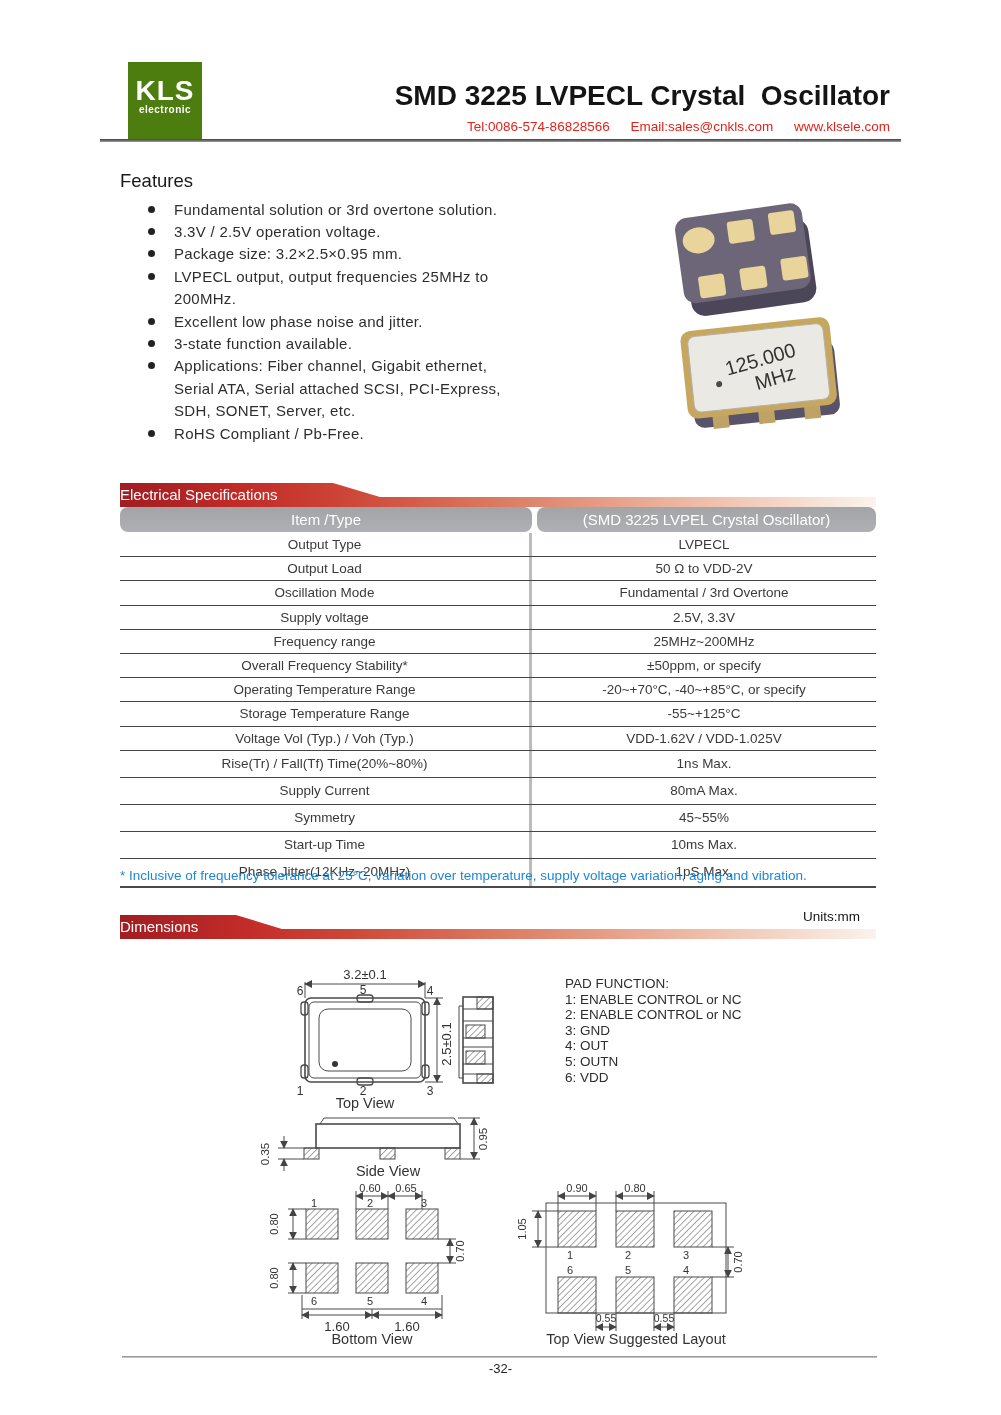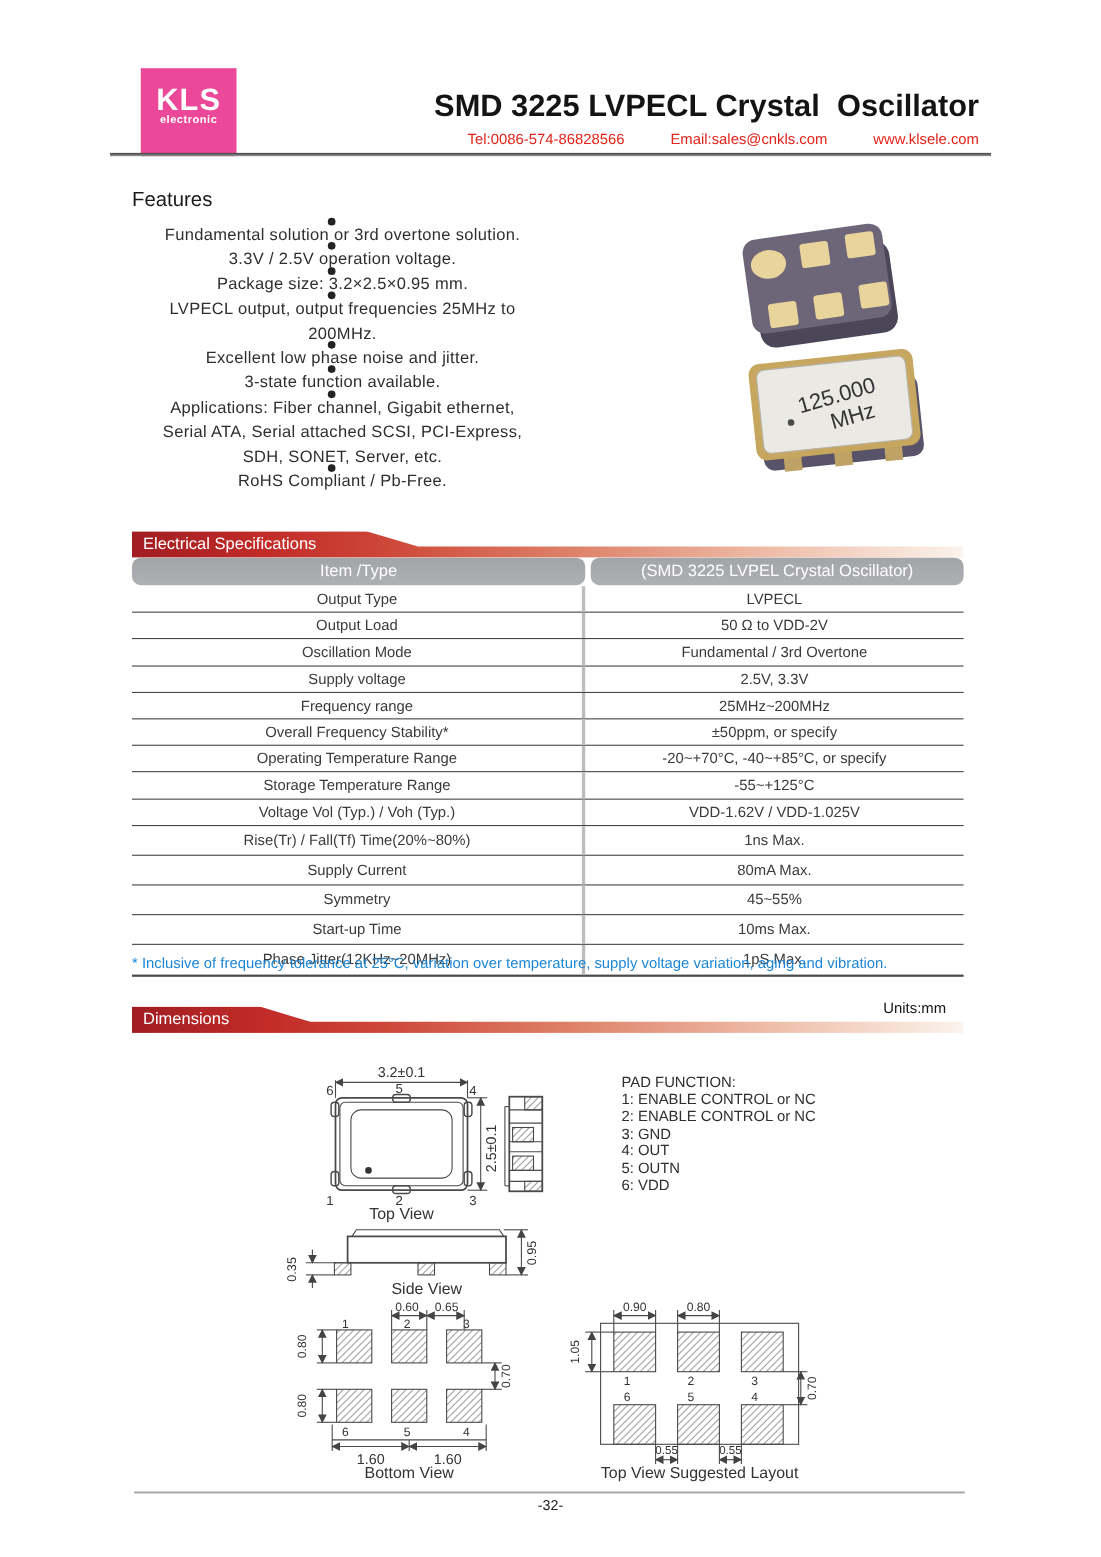--- a/index.html
+++ b/index.html
@@ -1,41 +1,41 @@
 <!DOCTYPE html>
 <html><head>
 <meta charset="utf-8">
 <style>
   html,body{margin:0;padding:0;background:#e8e8e8;}
   .page{position:relative;width:1001px;height:1415px;margin:0 auto;background:#ffffff;
         font-family:"Liberation Sans","DejaVu Sans",sans-serif;color:#222;overflow:hidden;}
   .abs{position:absolute;}
 
   
-  .logo{left:128px;top:62px;width:87px;height:80px;background:#ec4899;text-align:center;}
+  .logo{left:128px;top:62px;width:74px;height:80px;background:#4d7c0f;text-align:center;}
   .logo-brand{display:block;margin-top:16px;font-size:28px;font-weight:bold;color:#fff;letter-spacing:1px;line-height:26px;}
   .logo-sub{display:block;font-size:10px;font-weight:bold;color:#fff;letter-spacing:.5px;}
   .doc-title{right:111px;top:80px;font-size:28px;font-weight:bold;color:#141414;white-space:pre;}
   .contact{right:111px;top:119px;font-size:13.5px;color:#e2231a;white-space:nowrap;}
-  .contact span{margin-left:38px;}
+  .contact span{margin-left:17px;}
   .contact span:first-child{margin-left:12px;}
   .header-rule{left:100px;top:139px;width:801px;height:3px;background:linear-gradient(#3f3f3f,#9b9b9b);}
 
   
   .features-heading{left:120px;top:170px;font-size:18.5px;color:#1a1a1a;}
   .features-list{left:148px;top:198px;font-size:15px;color:#2e2e2e;}
-  .feat-line{display:flex;align-items:center;height:22.4px;flex-direction:column;}
+  .feat-line{display:flex;align-items:center;height:22.4px;}
   .dot{width:7px;height:7px;border-radius:50%;background:#222;margin-right:19px;flex:0 0 auto;}
   .dot.hidden{visibility:hidden;}
   .ftext{white-space:nowrap;letter-spacing:.3px;}
 
   
   .banner{height:24px;width:756px;left:120px;
     background:linear-gradient(90deg,#a01d22 0%,#c22b28 16%,#cd4637 30%,#dd7f66 52%,#eebba6 76%,#f9ece3 97%,#fbf3ec 100%);}
-  .banner .blabel{display:block;padding-left:10px;font-size:15px;color:#ffffff;line-height:23px;}
+  .banner .blabel{display:block;font-size:15px;color:#ffffff;line-height:23px;}
   .banner-elec{top:483px;clip-path:polygon(0 0,213px 0,260px 58%,100% 58%,100% 100%,0 100%);}
   .banner-dim{top:915px;clip-path:polygon(0 0,116px 0,162px 58%,100% 58%,100% 100%,0 100%);}
   .units{left:803px;top:909px;font-size:13.5px;color:#141414;z-index:3;}
 
   
   .th-bar{top:507px;height:25px;background:linear-gradient(#a2a4a7,#aeb0b3);border-radius:8px;
           color:#fff;font-size:15px;line-height:25px;text-align:center;}
   .th-left{left:120px;width:412px;}
   .th-right{left:537px;width:339px;}
   .spec-table{left:120px;top:533px;width:756px;}

